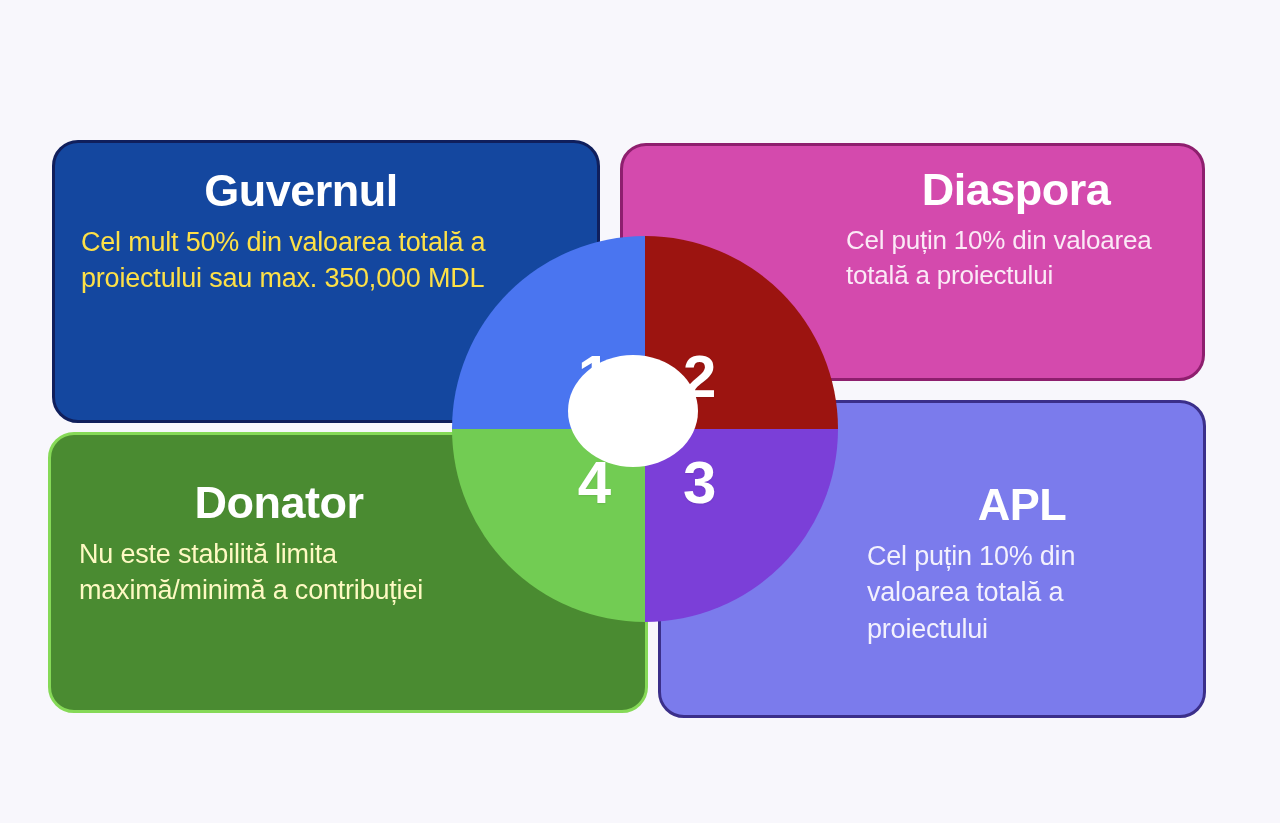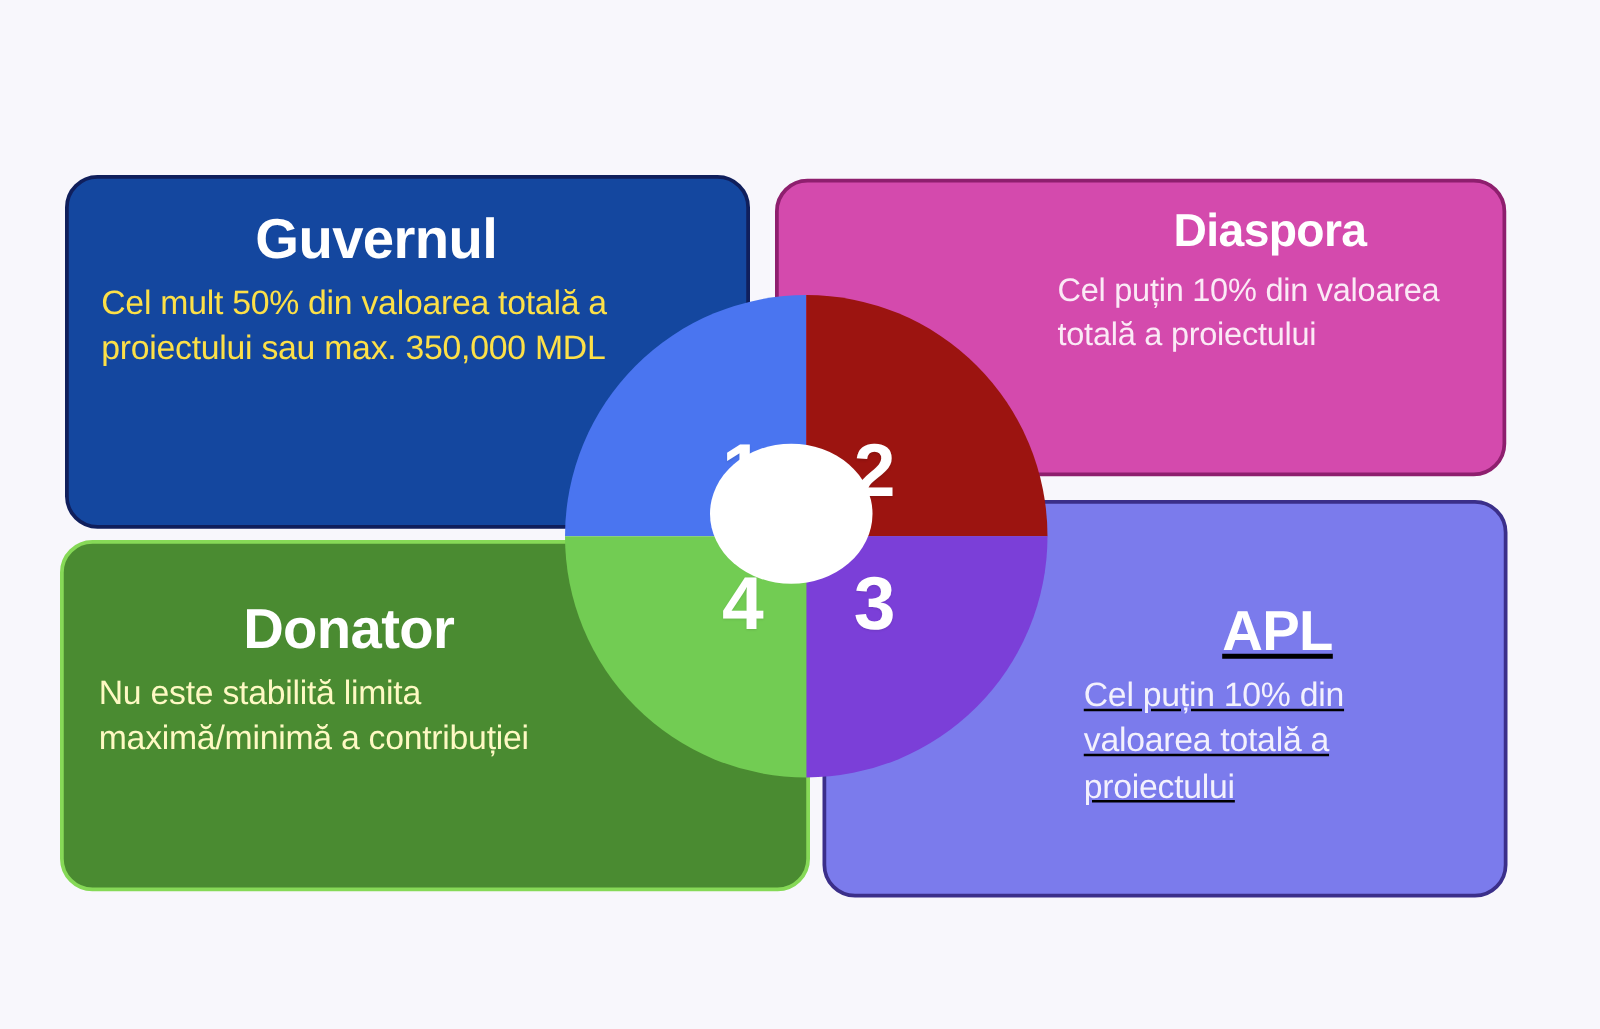--- a/index.html
+++ b/index.html
@@ -61,21 +61,21 @@
 
   
   #card-diaspora {
     left: 620px; top: 143px;
     width: 585px; height: 238px;
     background: #d44aad;
     border-color: #8e1f6e;
     z-index: 4;
   }
   #card-diaspora .card-inner { right: 16px; top: 20px; width: 340px; }
-  #card-diaspora .card-title { font-size: 37px; text-align: center; }
+  #card-diaspora .card-title { font-size: 45px; text-align: center; }
   #card-diaspora .card-body  { font-size: 26px; text-align: left; color:#fbeaf6; }
 
   
   #card-donator {
     left: 48px; top: 432px;
     width: 600px; height: 281px;
     background: #4a8b31;
     border-color: #86d957;
     z-index: 4;
   }
@@ -84,21 +84,21 @@
   #card-donator .card-body  { font-size: 27px; text-align: left; color:#fef9c3; }
 
   
   #card-apl {
     left: 658px; top: 400px;
     width: 548px; height: 318px;
     background: #7b7bec;
     border-color: #3b2f8a;
     z-index: 4;
   }
-  #card-apl .card-inner { right: 26px; top: 78px; width: 310px; text-decoration: underline; }
+  #card-apl .card-inner { right: 26px; top: 78px; width: 310px; }
   #card-apl .card-title { font-size: 45px; text-align: center; }
   #card-apl .card-body  { font-size: 27px; text-align: left; color:#f3f1fd; }
 
   
   #venn {
     position: absolute;
     left: 452px; top: 236px;
     width: 386px; height: 386px;
     z-index: 6;
     pointer-events: none;

